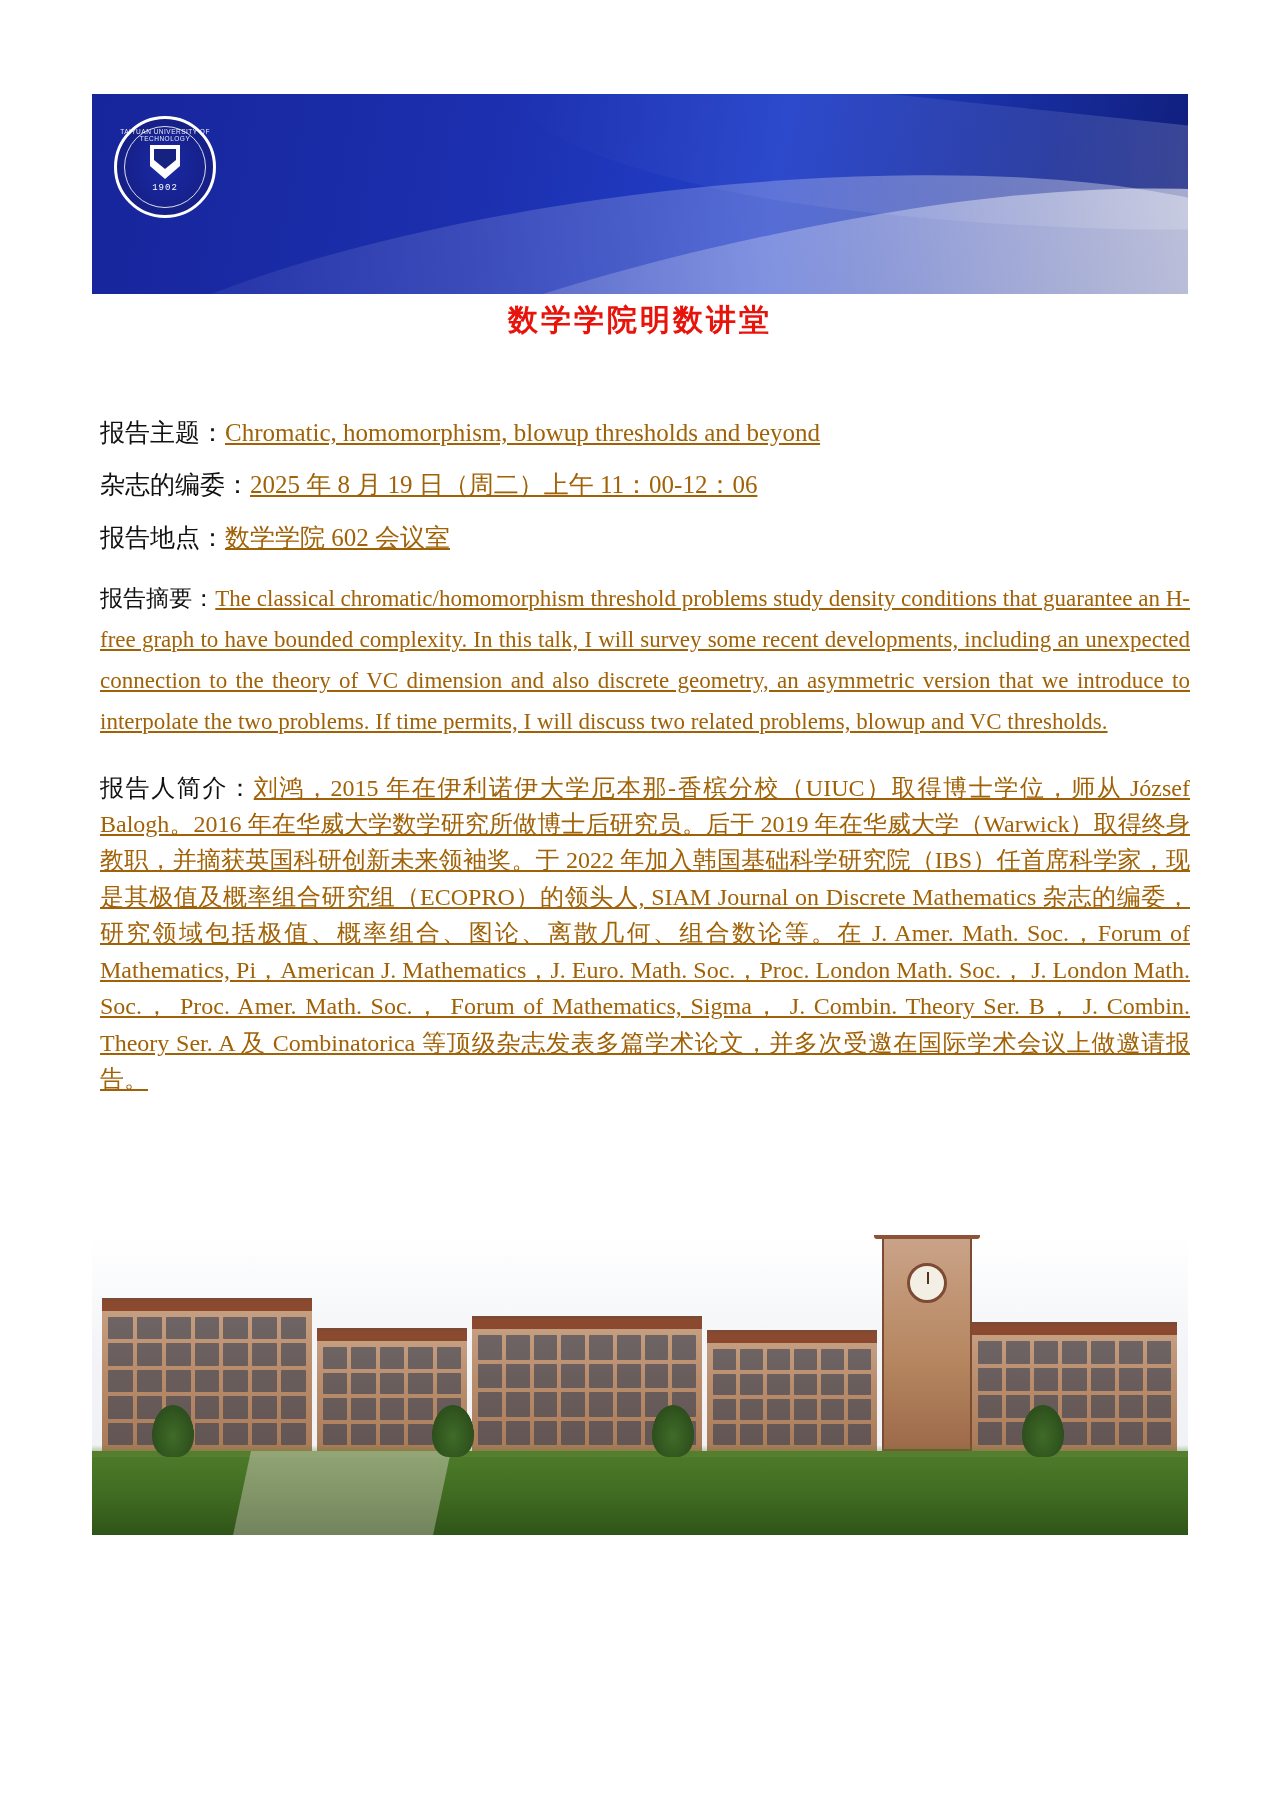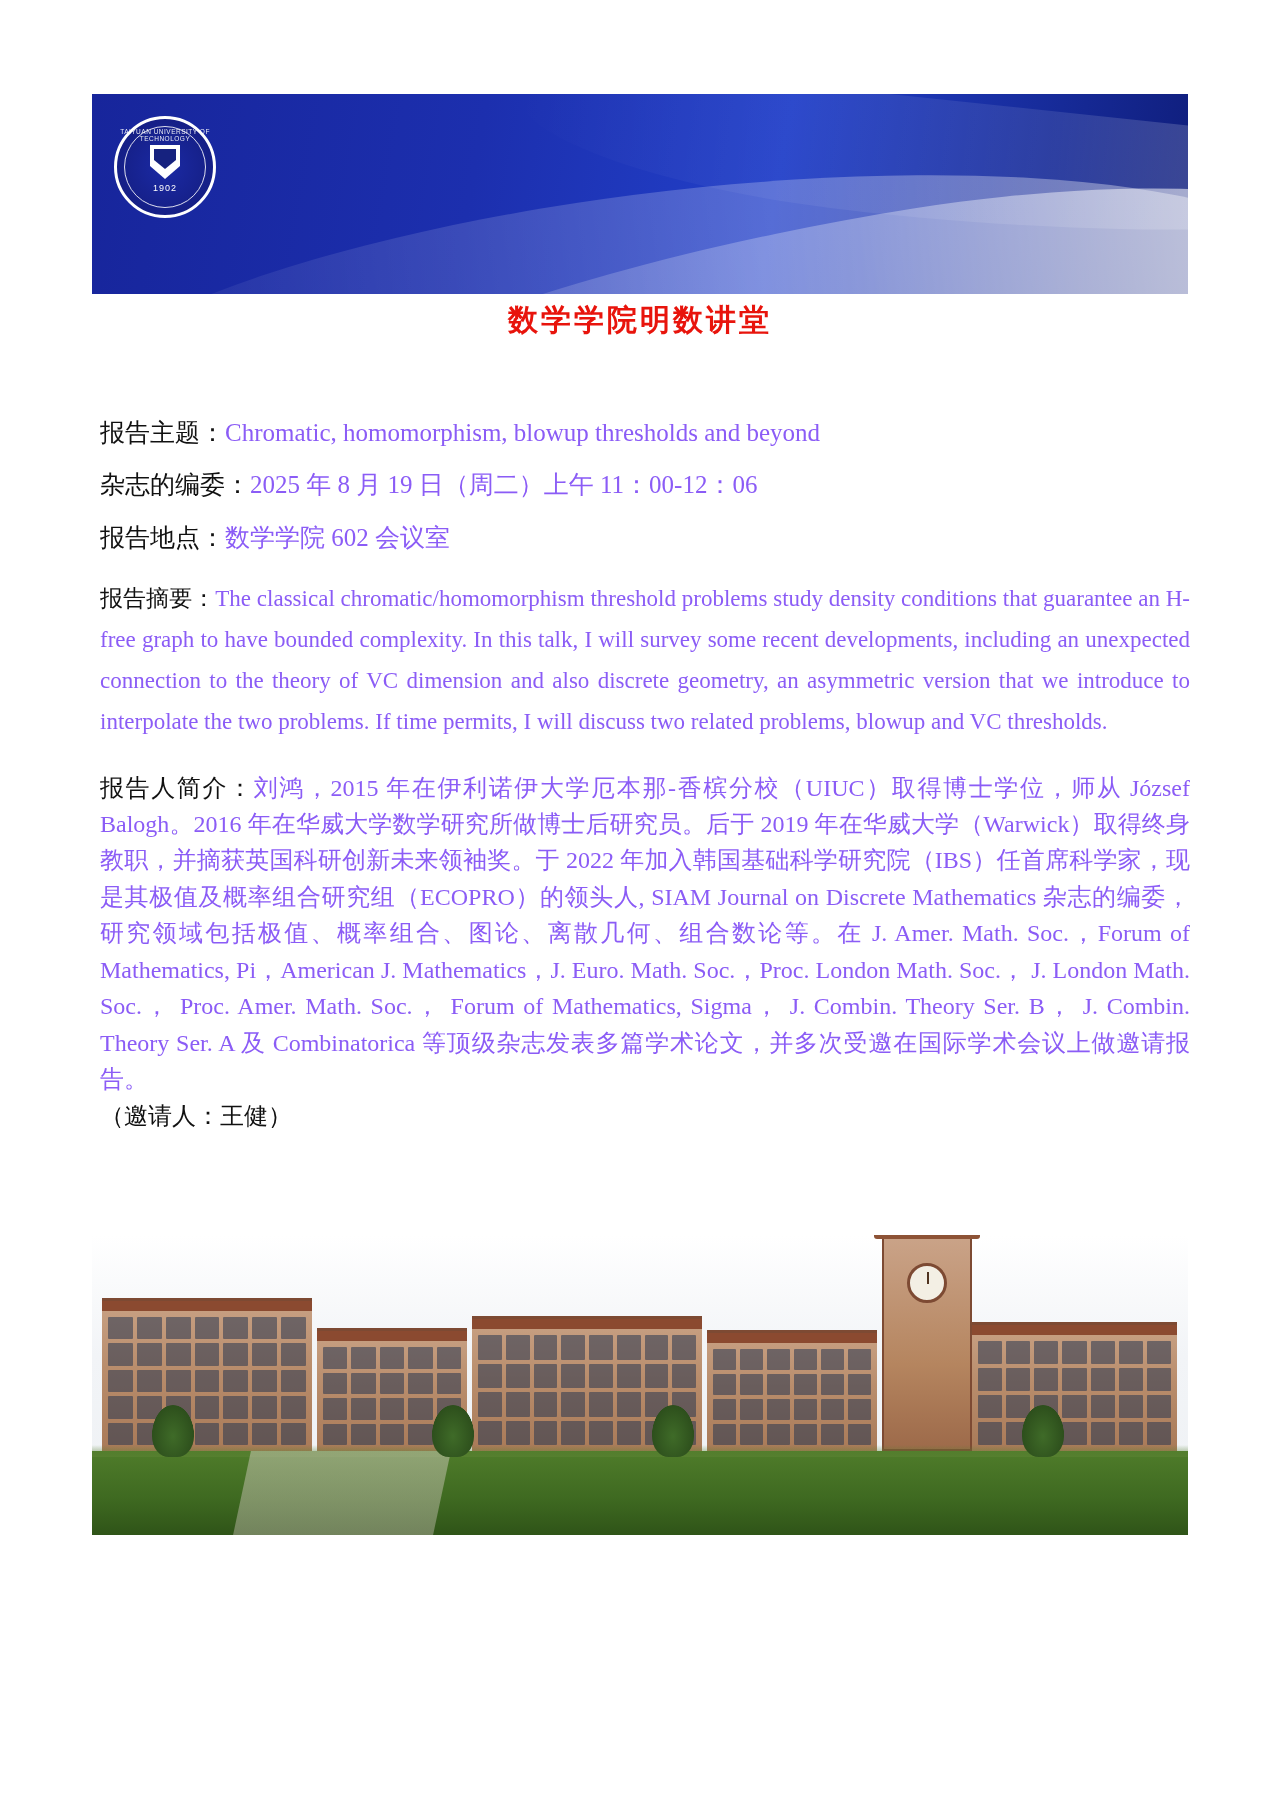--- a/index.html
+++ b/index.html
@@ -107,21 +107,21 @@
     clip-path: polygon(0 0, 100% 0, 100% 55%, 50% 100%, 0 55%);
   }
   .crest .crest-year {
     position: absolute;
     left: 0; right: 0;
     bottom: 22px;
     text-align: center;
     color: #ffffff;
     font-size: 9px;
     letter-spacing: 1px;
-    font-family: Liberation Sans, sans-serif;
+    font-family: Liberation Mono, monospace;
   }
   .crest .crest-arc {
     position: absolute;
     left: 0; right: 0;
     top: 9px;
     text-align: center;
     color: #ffffff;
     font-size: 6.5px;
     letter-spacing: 0.5px;
     font-family: "Liberation Sans", sans-serif;
@@ -173,21 +173,22 @@
     margin-bottom: 16px;
     line-height: 1.45;
     white-space: nowrap;
   }
   .info-label {
     font-family: "DejaVu Serif", serif;
     color: #111;
   }
   .info-value {
     font-family: "Liberation Serif", "DejaVu Serif", serif;
-    color: #8b5cf6;
+    color: #a16207;
+    text-decoration: underline;
   }
 
   .abstract {
     margin-top: 22px;
     font-size: 23px;
     line-height: 1.78;
     text-align: justify;
     text-justify: inter-word;
     color: #111;
   }
@@ -332,21 +333,20 @@
     </div>
 
     <div class="abstract">
       <span class="info-label">报告摘要：</span><span class="info-value">The classical chromatic/homomorphism threshold problems study density conditions that guarantee an H-free graph to have bounded complexity. In this talk, I will survey some recent developments, including an unexpected connection to the theory of VC dimension and also discrete geometry, an asymmetric version that we introduce to interpolate the two problems. If time permits, I will discuss two related problems, blowup and VC thresholds.</span>
     </div>
 
     <div class="bio">
       <span class="info-label">报告人简介：</span><span class="info-value">刘鸿，2015 年在伊利诺伊大学厄本那-香槟分校（UIUC）取得博士学位，师从 József Balogh。2016 年在华威大学数学研究所做博士后研究员。后于 2019 年在华威大学（Warwick）取得终身教职，并摘获英国科研创新未来领袖奖。于 2022 年加入韩国基础科学研究院（IBS）任首席科学家，现是其极值及概率组合研究组（ECOPRO）的领头人, SIAM Journal on Discrete Mathematics 杂志的编委，研究领域包括极值、概率组合、图论、离散几何、组合数论等。在 J. Amer. Math. Soc.，Forum of Mathematics, Pi，American J. Mathematics，J. Euro. Math. Soc.，Proc. London Math. Soc.， J. London Math. Soc.， Proc. Amer. Math. Soc.， Forum of Mathematics, Sigma， J. Combin. Theory Ser. B， J. Combin. Theory Ser. A 及 Combinatorica 等顶级杂志发表多篇学术论文，并多次受邀在国际学术会议上做邀请报告。</span>
     </div>
 
-    <div class="invite">（邀请人：王健）</div>
   </div>
 
   <div class="photo">
     <div class="sky"></div>
 
     <div class="bldg" style="left:10px;  width:210px; height:150px;">
       <div class="roofline"></div>
       <div class="windows" style="grid-template-columns:repeat(7,1fr); grid-template-rows:repeat(5,1fr);">
         <i></i>
           <i></i>

